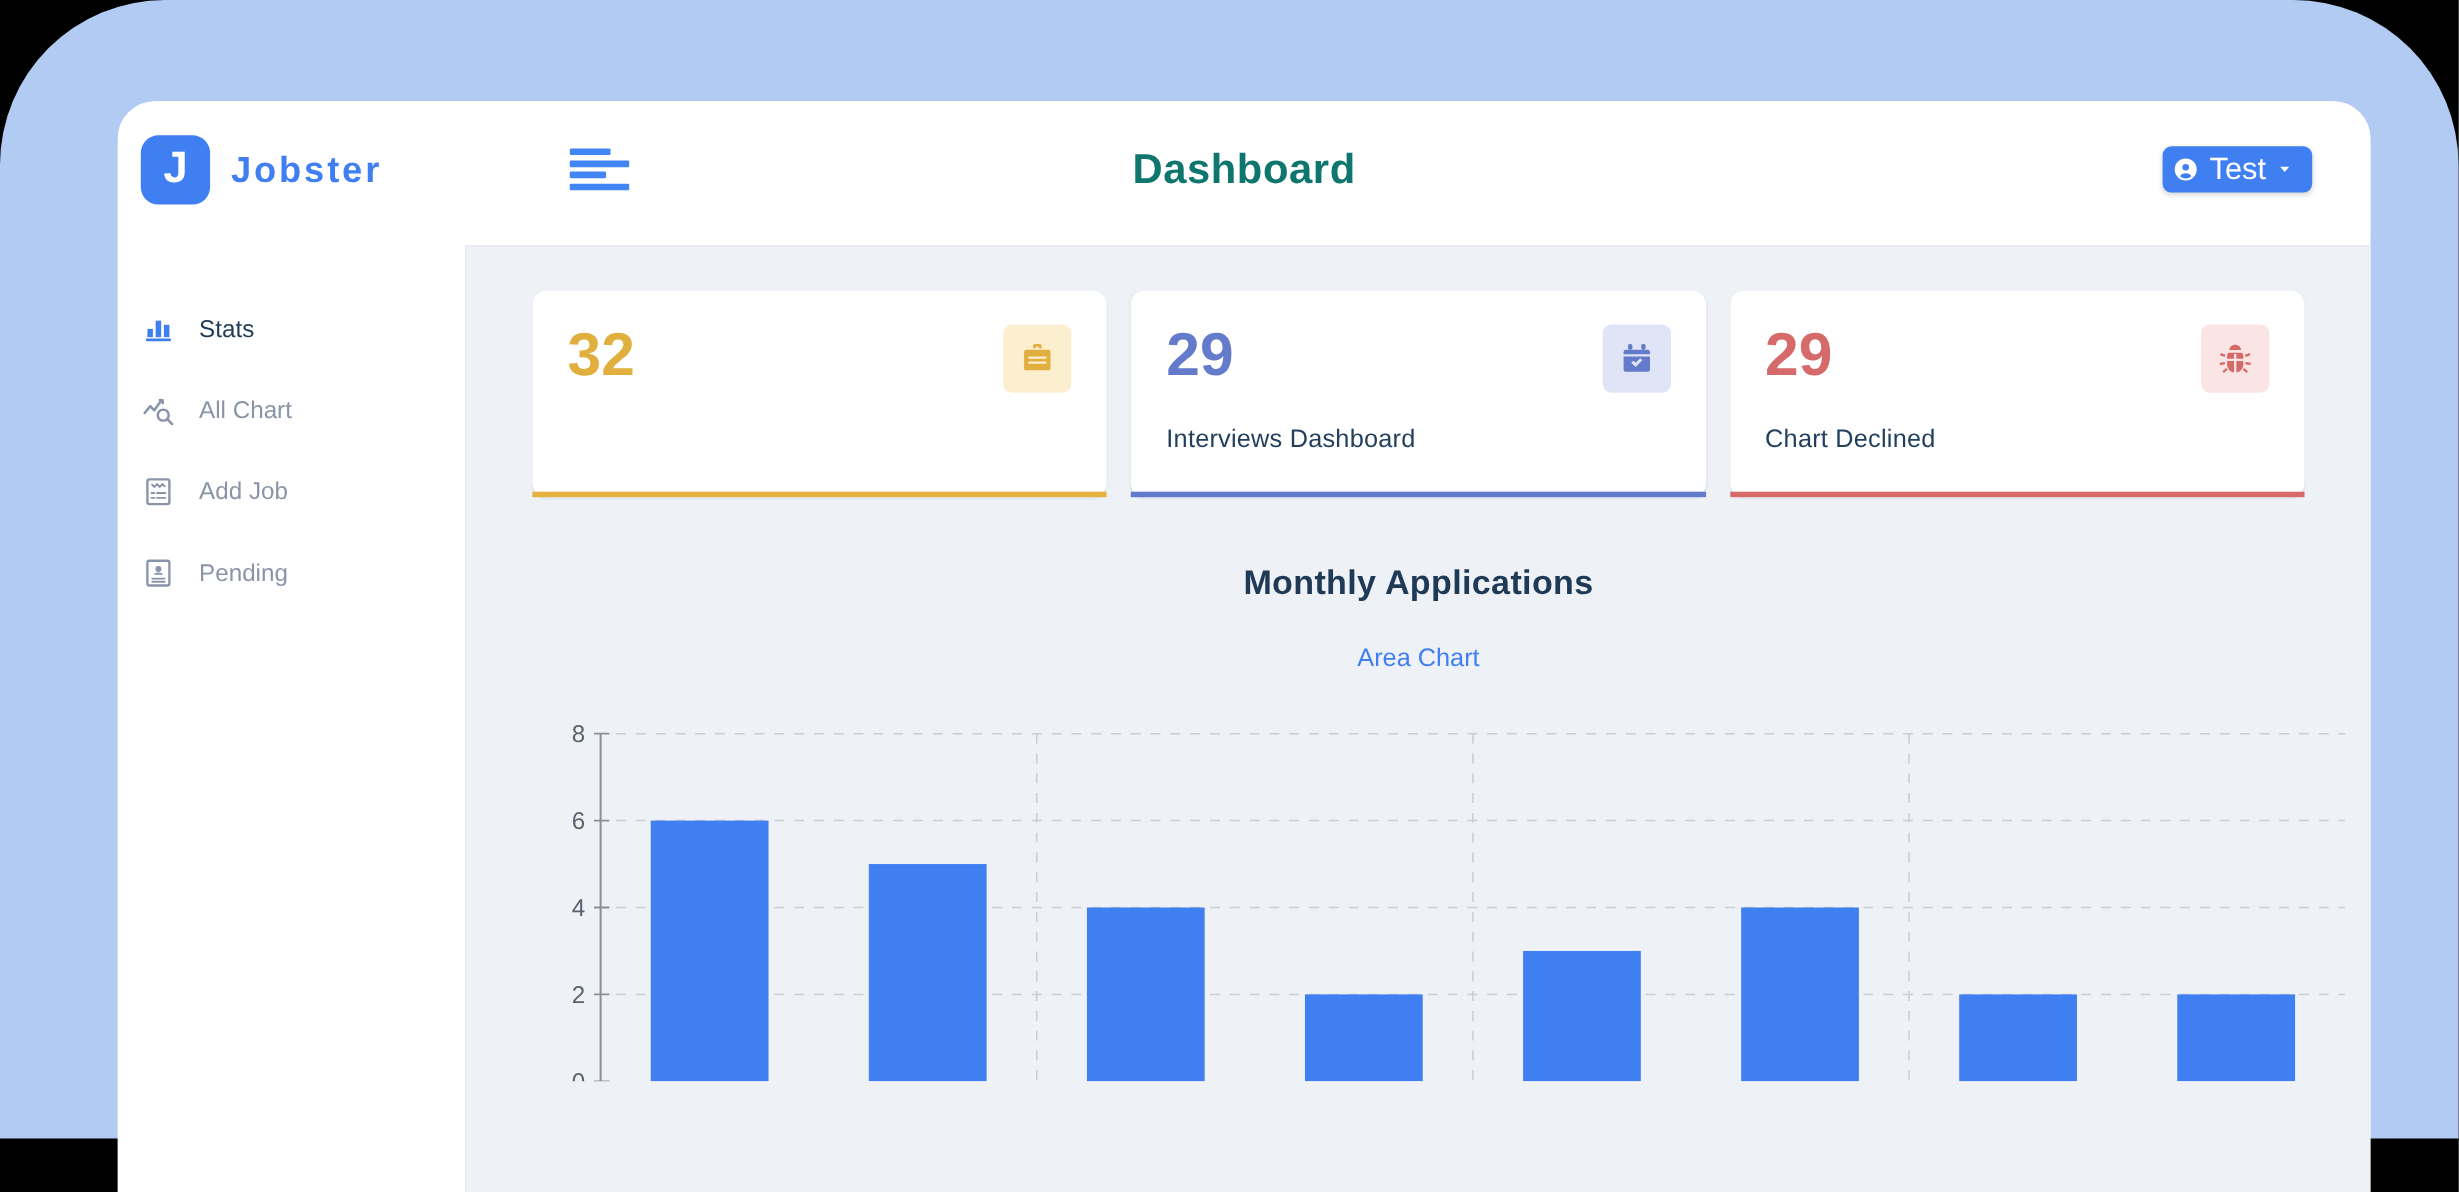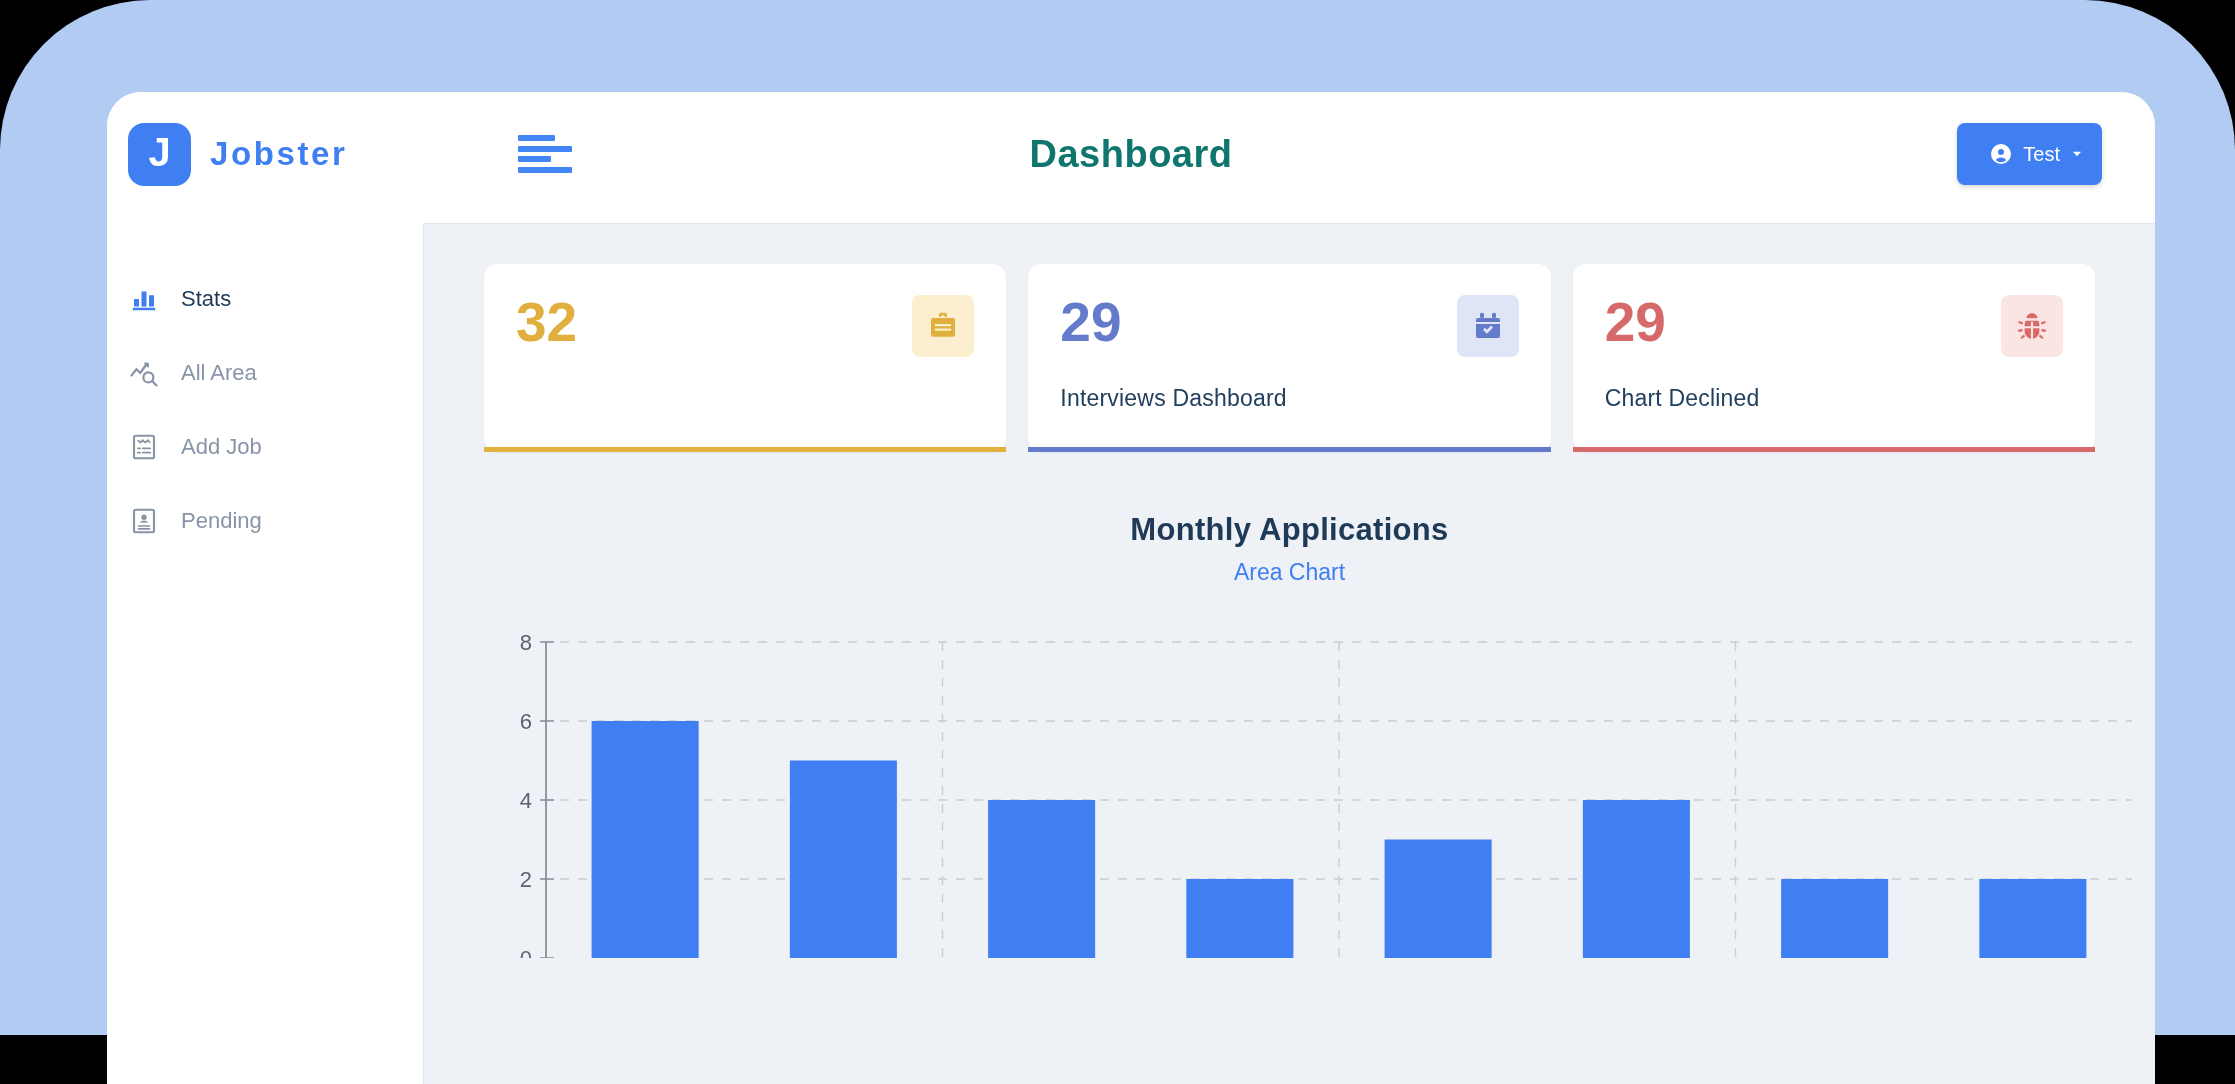--- a/index.html
+++ b/index.html
@@ -105,28 +105,28 @@
     left: 0; right: 0;
     text-align: center;
     font-size: 38px;
     color: #0f766e;
     letter-spacing: 0.5px;
   }
 
   #user-button {
     position: absolute;
     right: 53px;
-    height: 62px;
-    padding: 0 18px 0 32px;
+    height: 42px;
+    padding: 0 18px 0 9px;
     background: #3f7ff2;
     border: none;
     border-radius: 8px;
     color: #ffffff;
     font-family: "Liberation Sans", sans-serif;
-    font-size: 20px;
+    font-size: 28px;
     display: flex;
     align-items: center;
     gap: 10px;
     cursor: pointer;
     box-shadow: 0 2px 5px rgba(0,0,0,0.16);
   }
   .user-avatar-icon { width: 24px; height: 24px; display: block; }
   .caret-down { width: 14px; height: 14px; display: block; }
 
   
@@ -234,21 +234,21 @@
     margin-top: 60px;
     text-align: center;
   }
   #chart-title {
     font-size: 31px;
     color: #1f3a56;
     letter-spacing: 0.3px;
   }
   #chart-type-toggle {
     display: inline-block;
-    margin-top: 11px;
+    margin-top: 36px;
     font-size: 23px;
     color: #3f7ff2;
     background: none;
     border: none;
     font-family: "Liberation Sans", sans-serif;
     cursor: pointer;
   }
 
   #chart-plot {
     position: relative;
@@ -305,21 +305,21 @@
     </a>
     <div class="nav-gap" style="height:20px"></div>
 
     <a class="nav-link">
       <svg class="nav-icon" viewBox="0 0 24 24" fill="none" stroke="currentColor" stroke-width="1.8" stroke-linecap="round" stroke-linejoin="round">
         <path d="M2 14l4-5 3 3 5-7"></path>
         <path d="M13 4.5l2 .2.2 2"></path>
         <circle cx="15.5" cy="15.5" r="4"></circle>
         <path d="M18.6 18.6L22 22"></path>
       </svg>
-      <span>All Area</span>
+      <span>All Chart</span>
     </a>
     <div class="nav-gap" style="height:20px"></div>
 
     <a class="nav-link">
       <svg class="nav-icon" viewBox="0 0 24 24" fill="none" stroke="currentColor" stroke-width="1.7">
         <rect x="4" y="3" width="16" height="18" rx="1.5"></rect>
         <path d="M7 6.5l2 2 2-2 2 2 2-2 2 2" stroke-width="1.4"></path>
         <path d="M7 13h2M11 13h6M7 16.5h2M11 16.5h6" stroke-width="1.4" stroke-linecap="round"></path>
       </svg>
       <span>Add Job</span>

